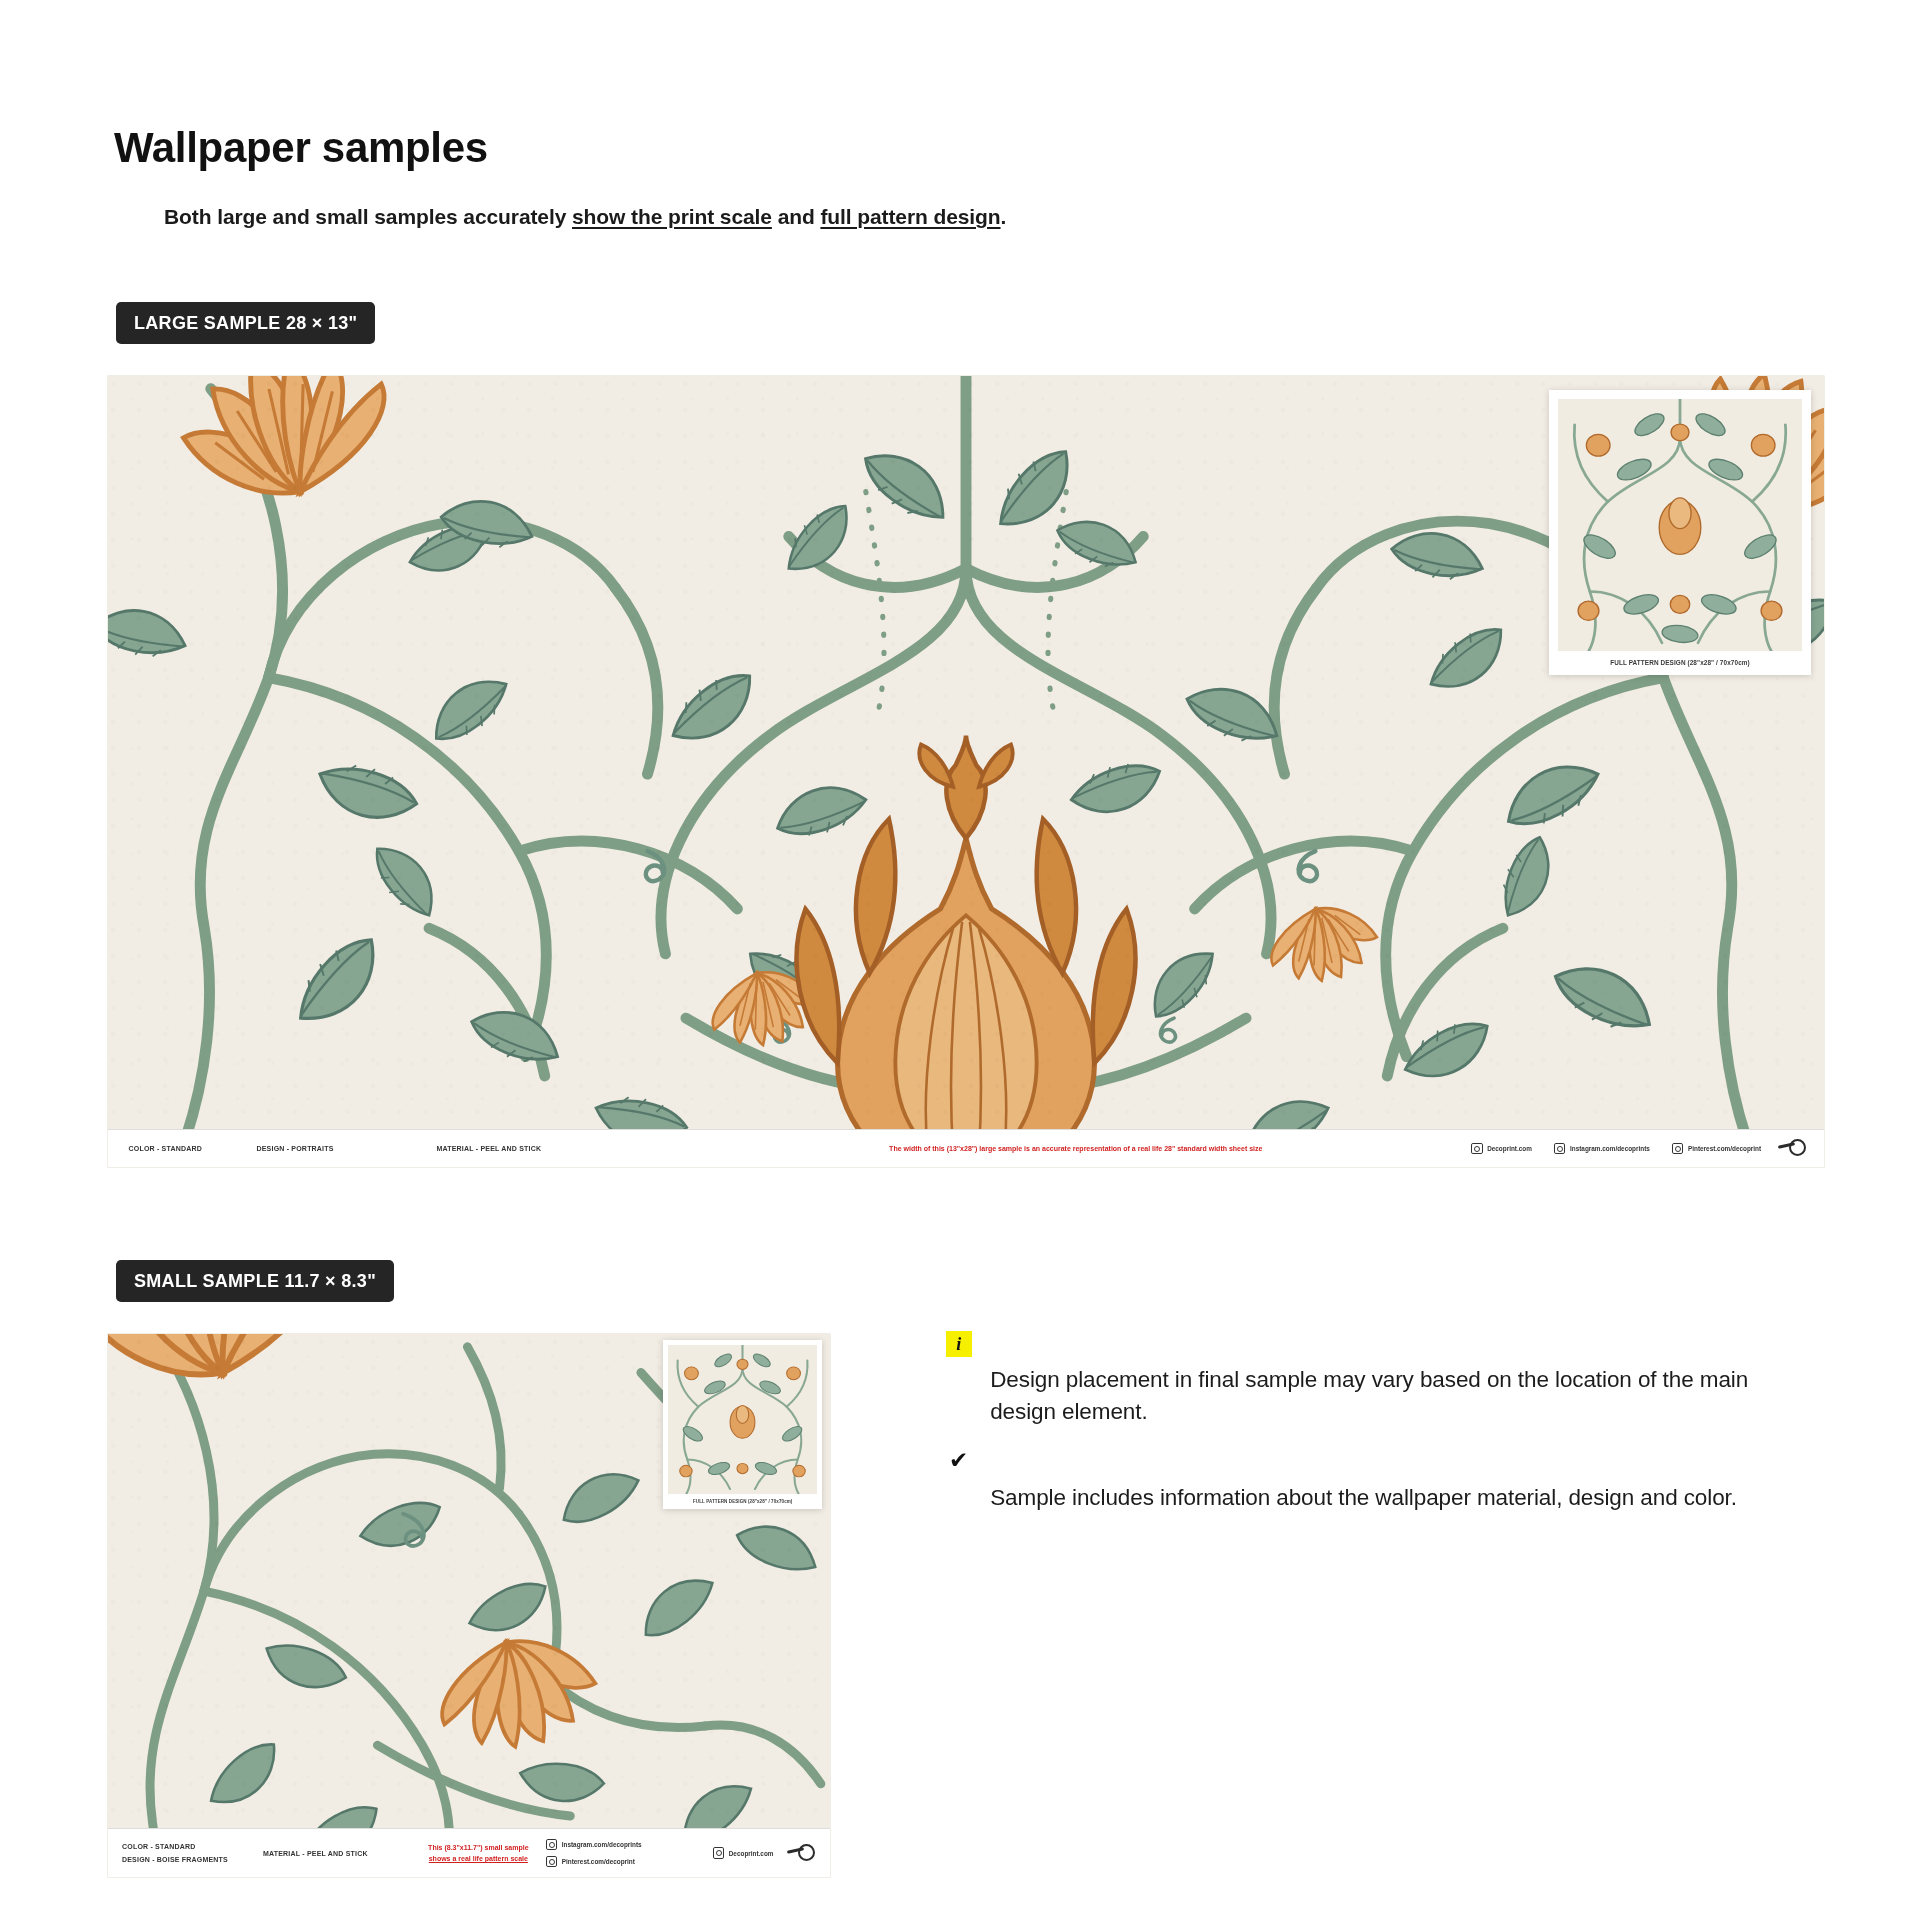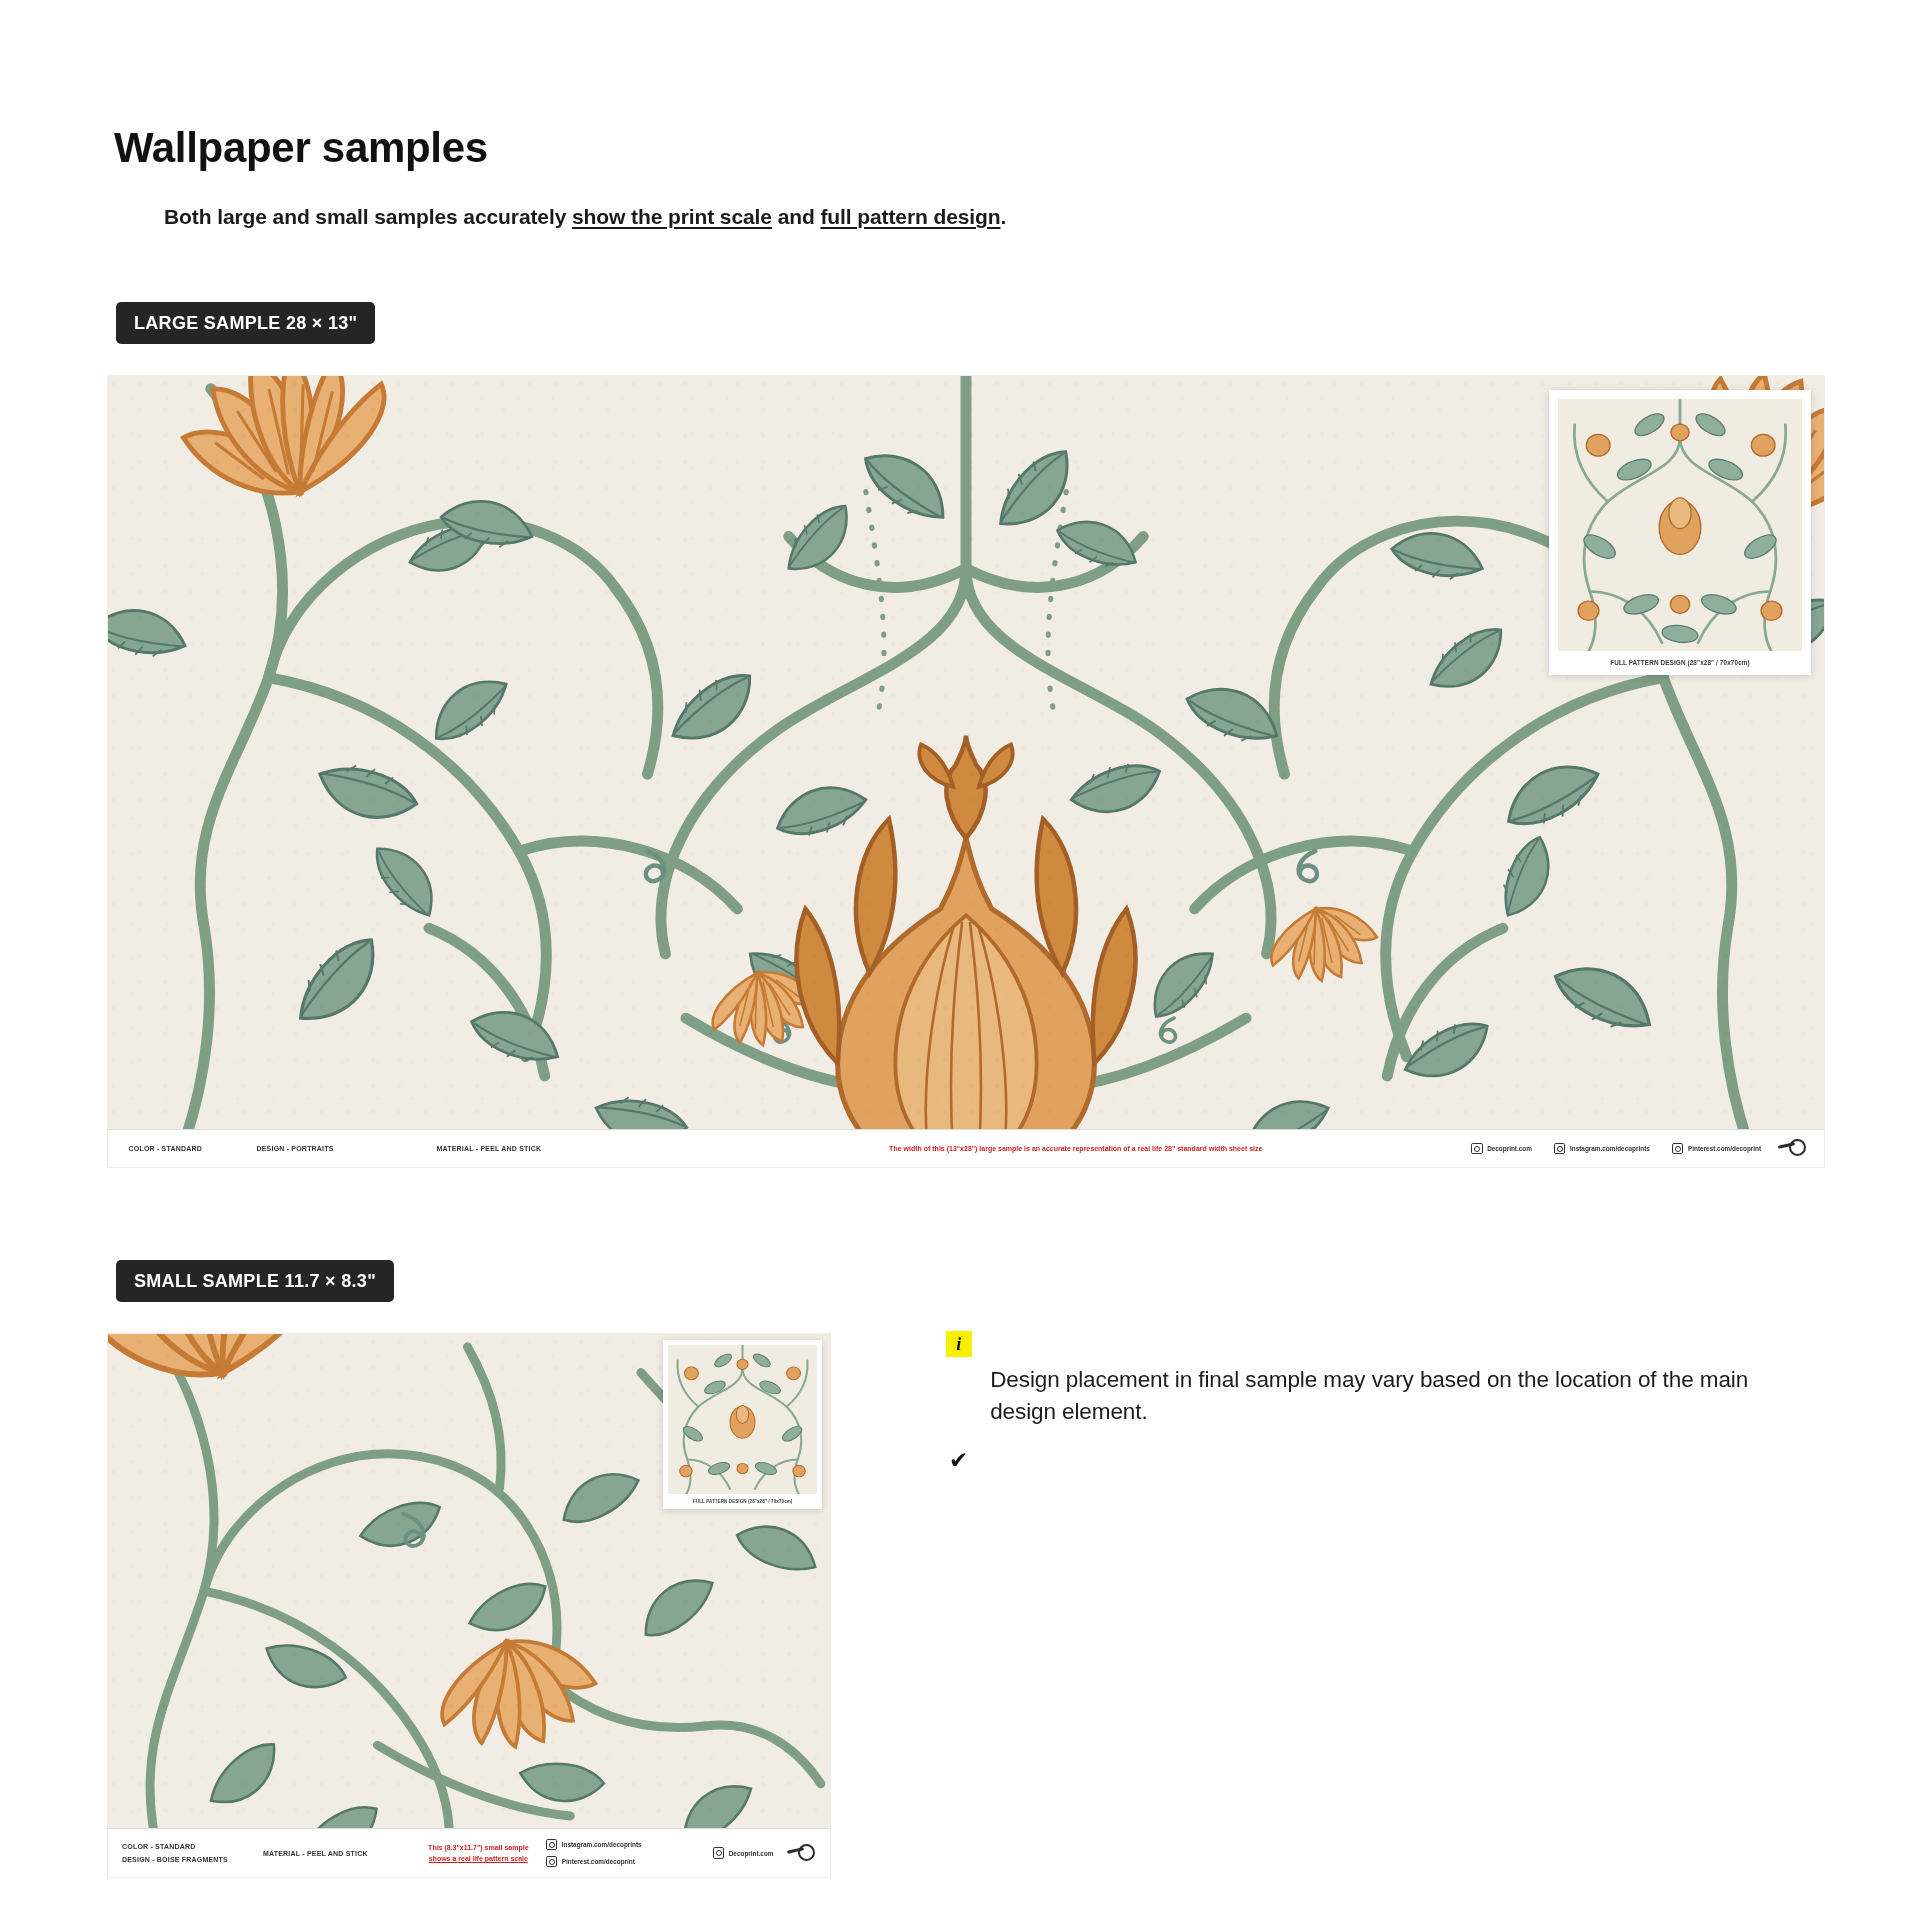--- a/index.html
+++ b/index.html
@@ -584,16 +584,17 @@
     <div class="note-icon">
       <span class="info-badge">i</span>
     </div>
     <div class="note-text">Design placement in final sample may vary based on the location of the main design element.</div>
   </div>
 
   <div class="note" id="note-2">
     <div class="note-icon">
       <span class="check-mark">✔</span>
     </div>
+    <div class="note-text">Sample includes information about the wallpaper material, design and color.</div>
   </div>
 
 </div>
 
 
 </body></html>

